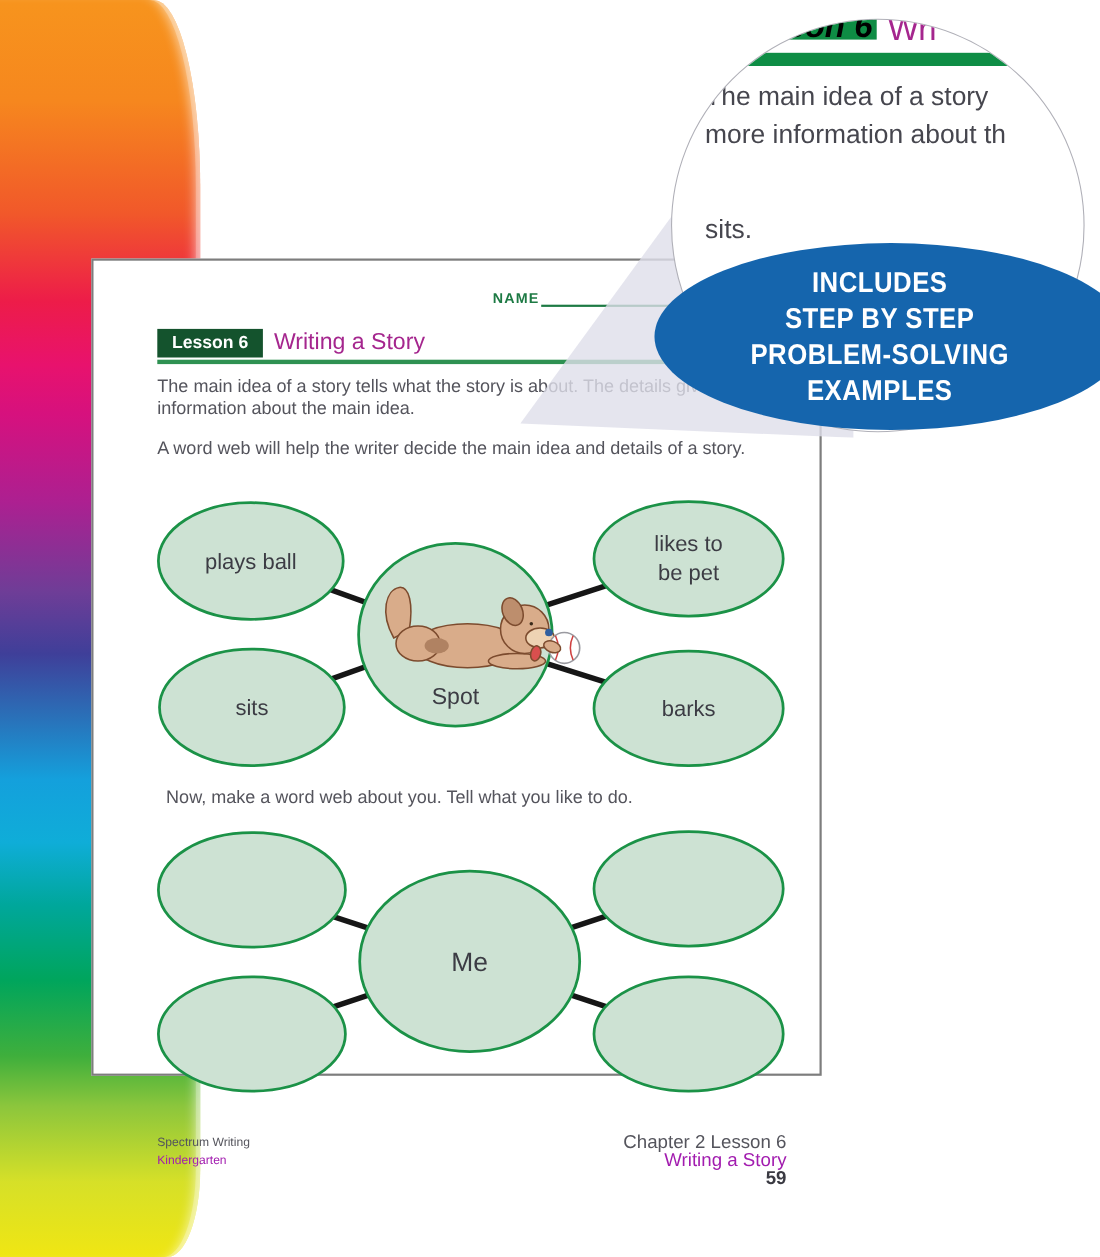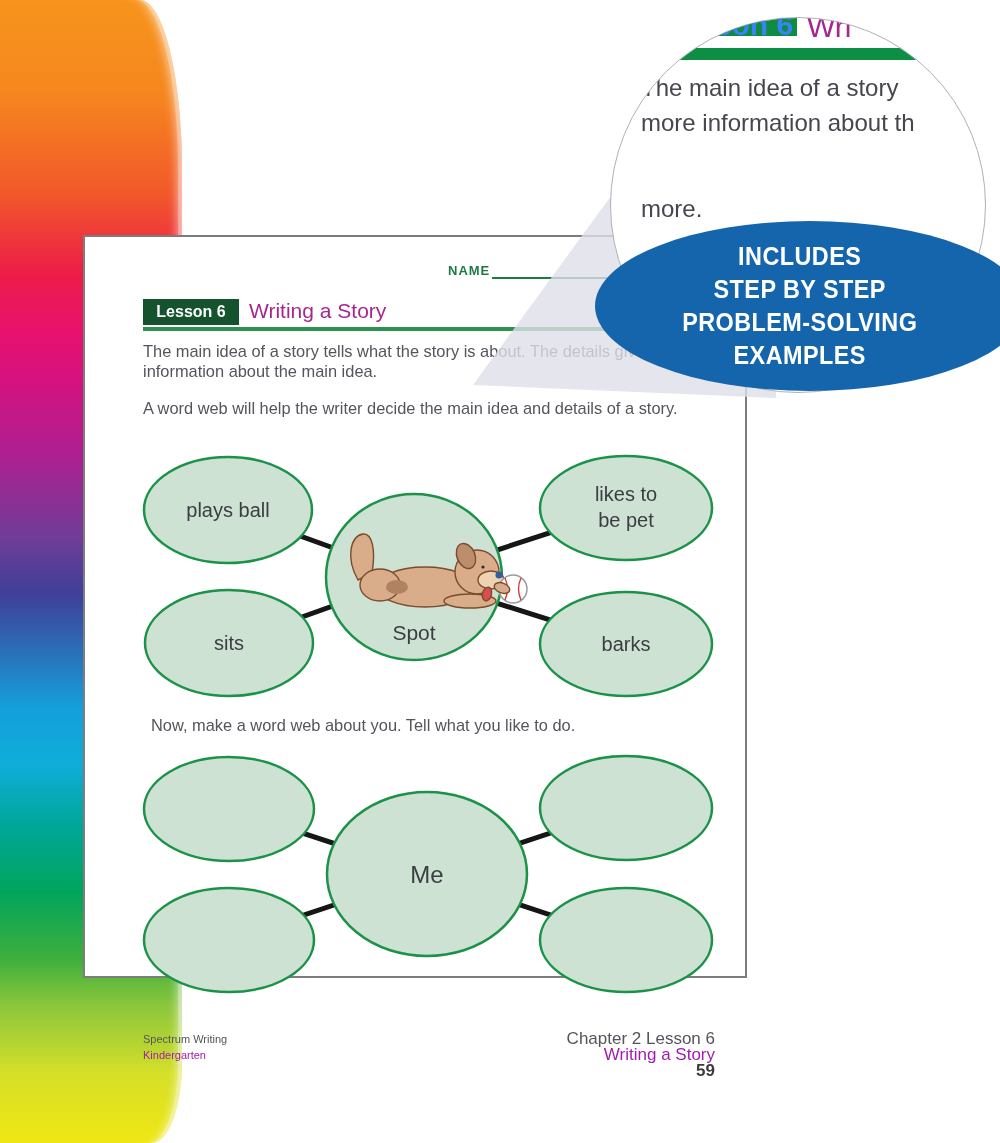--- a/index.html
+++ b/index.html
@@ -39,21 +39,21 @@
   
   .beam{position:absolute;left:460px;top:58px;width:330px;height:345px;z-index:3;
         background:rgba(223,222,234,0.8);
         clip-path:polygon(243px 12px, 13px 327px, 316px 340px, 316px 12px);}
 
   
   .lens{position:absolute;left:610px;top:17px;width:376px;height:376px;border-radius:50%;
         background:#fff;border:1px solid #b0b0b8;overflow:hidden;z-index:4;box-sizing:border-box;}
   .lens-lesson-box{position:absolute;left:100px;top:-14px;width:86px;height:32px;background:#0e8c44;}
   .lens-lesson-frag{position:absolute;left:100px;top:-10px;width:86px;text-align:center;
-        font-size:30px;font-weight:bold;color:#3b82f6;}
+        font-size:30px;font-weight:bold;color:#000000;font-style:italic;}
   .lens-title-frag{position:absolute;left:196px;top:-8px;font-size:30px;color:#a5268e;}
   .lens-rule{position:absolute;left:0;top:30px;width:376px;height:12px;background:#0e8d45;}
   .lens-line{position:absolute;left:30px;font-size:24px;line-height:30px;color:#46464e;white-space:nowrap;}
   .ll1{top:55px;} .ll2{top:90px;} .ll3{top:142px;} .ll4{top:176px;}
 
   
   .badge{position:absolute;left:595px;top:221px;width:430px;height:170px;border-radius:50%;
         background:#1565ad;z-index:5;display:flex;align-items:center;justify-content:center;}
   .badge-lines{transform:scaleX(0.9);text-align:center;color:#fff;font-weight:800;
         font-size:26px;line-height:33px;letter-spacing:0.5px;padding-right:22px;}
@@ -151,21 +151,21 @@
 
   <div class="beam"></div>
 
   <div class="lens">
     <div class="lens-lesson-box"></div>
     <div class="lens-lesson-frag">son 6</div>
     <div class="lens-title-frag">Wri</div>
     <div class="lens-rule"></div>
     <div class="lens-line ll1">The main idea of a story</div>
     <div class="lens-line ll2">more information about th</div>
-    <div class="lens-line ll4">more.</div>
+    <div class="lens-line ll4">sits.</div>
   </div>
 
   <div class="badge">
     <div class="badge-lines">
       <div>INCLUDES</div>
       <div>STEP BY STEP</div>
       <div>PROBLEM-SOLVING</div>
       <div>EXAMPLES</div>
     </div>
   </div>

